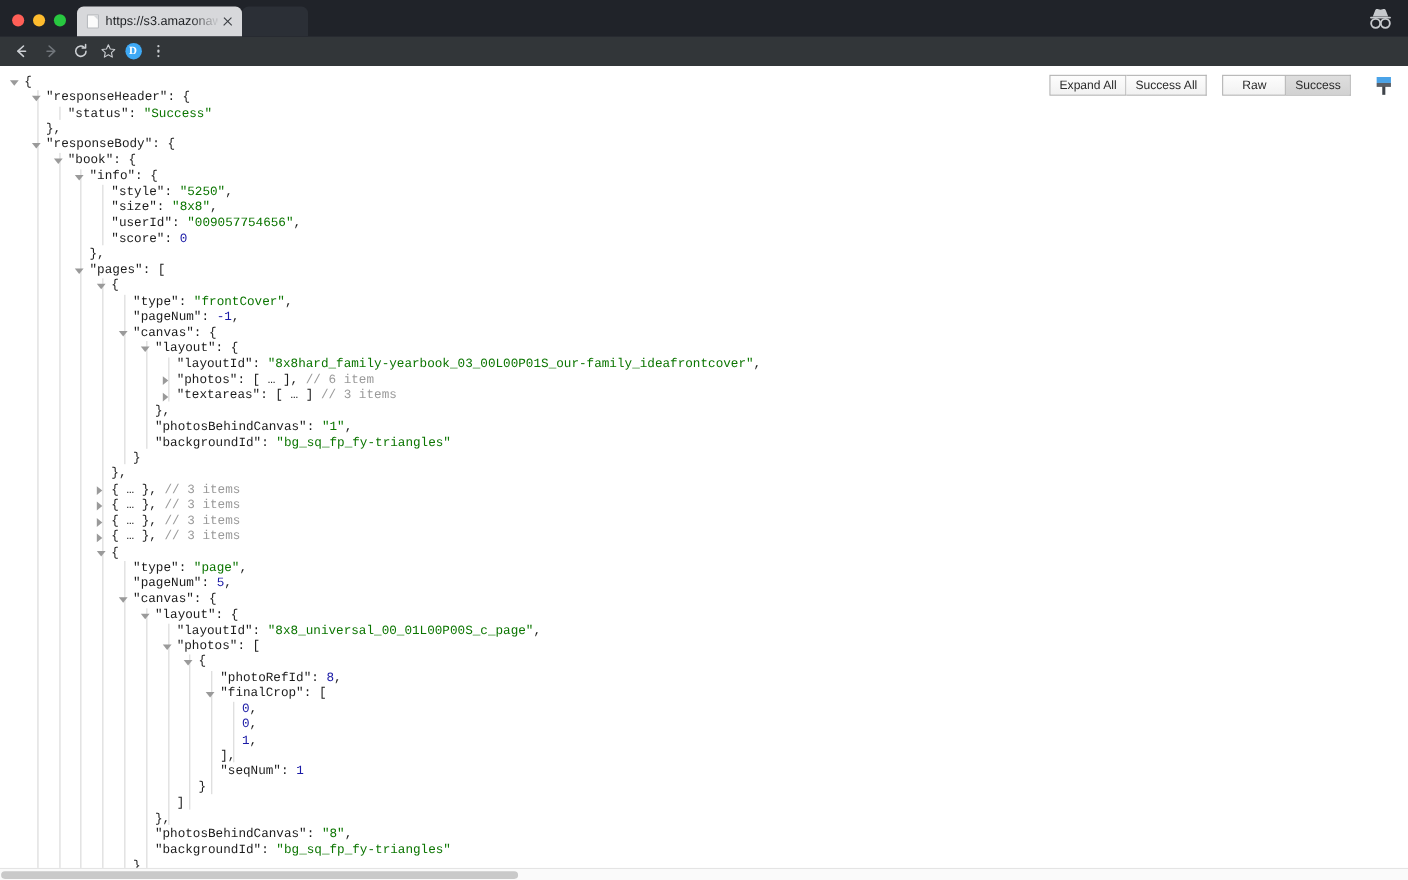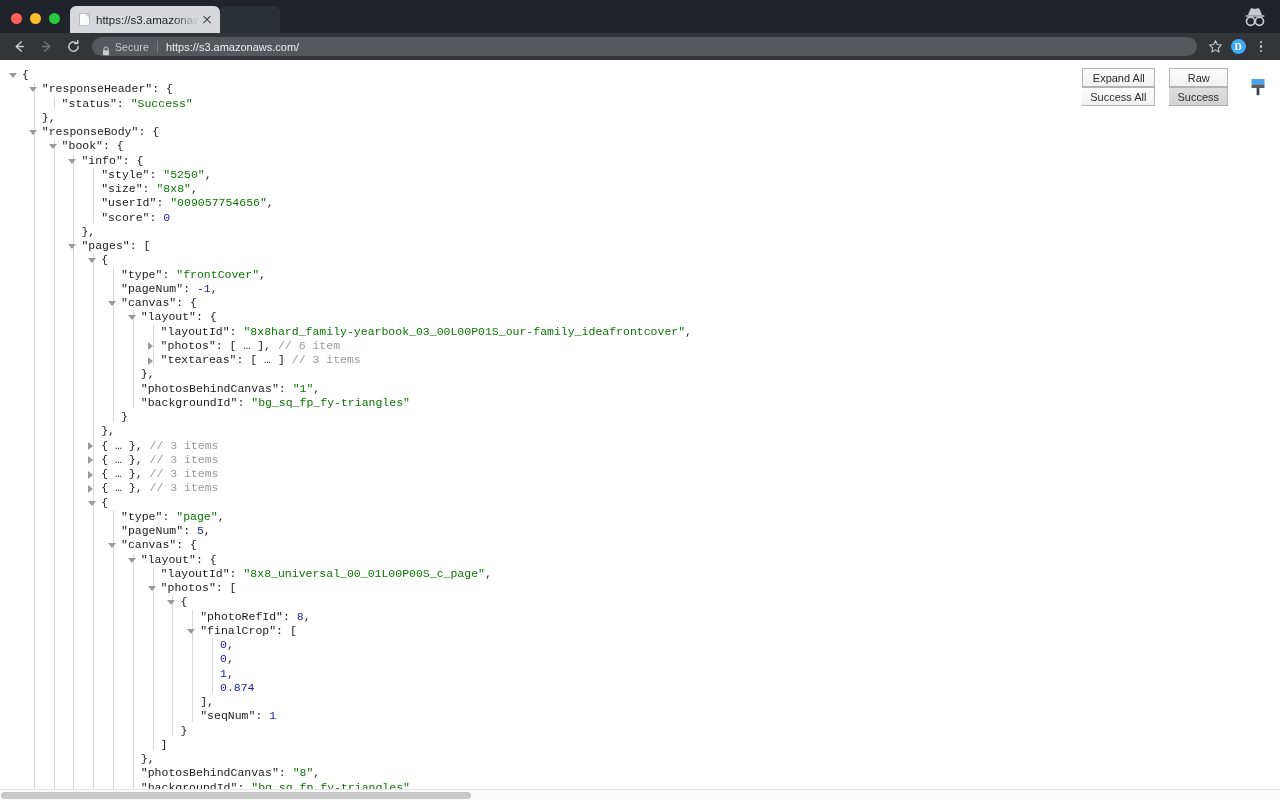--- a/index.html
+++ b/index.html
@@ -151,21 +151,21 @@
     background: #ffffff;
     overflow: hidden;
   }
 
   #viewer-toolbar {
     position: absolute;
     top: 8px; right: 14px;
     display: flex; align-items: center; gap: 0;
     z-index: 20;
   }
-  .btn-group { display: flex; margin-right: 14px; flex-direction: column; }
+  .btn-group { display: flex; margin-right: 14px; }
   .vbtn {
     height: 19px;
     padding: 0 8px;
     font-size: 11px;
     color: #2b2b2b;
     background: linear-gradient(#fdfdfd, #f1f1f1);
     border: 1px solid #b3b3b3;
     display: flex; align-items: center; justify-content: center;
     font-family: "Liberation Sans", sans-serif;
     white-space: nowrap;
@@ -281,31 +281,20 @@
           <path d="M11.2 8 H4" stroke="#70757a" stroke-width="1.5" stroke-linecap="round"></path>
         </svg>
     </span>
     <span class="nav-btn">
       <svg width="15" height="15" viewBox="0 0 16 16">
         <path d="M13 8 A5 5 0 1 1 11.2 4.2" fill="none" stroke="#cdd0d4" stroke-width="1.5" stroke-linecap="round"></path>
         <path d="M12.6 1.6 L12.6 4.9 L9.3 4.9" fill="none" stroke="#cdd0d4" stroke-width="1.5" stroke-linecap="round" stroke-linejoin="round"></path>
       </svg>
     </span>
 
-    <div id="omnibox">
-      <span id="lock-icon">
-        <svg width="8" height="10" viewBox="0 0 8 10">
-          <path d="M2 4.3 V2.9 a2 2 0 0 1 4 0 V4.3" fill="none" stroke="#c7cacd" stroke-width="1"></path>
-          <rect x="0.9" y="4.2" width="6.2" height="5" rx="0.9" fill="#c7cacd"></rect>
-        </svg>
-      </span>
-      <span id="secure-label">Secure</span>
-      <span id="omnibox-divider"></span>
-      <span id="omnibox-url">https://s3.amazonaws.com/</span>
-    </div>
 
     <span class="tb-icon">
       <svg width="15" height="15" viewBox="0 0 16 16">
         <path d="M8 1.9 L9.85 5.95 L14.2 6.45 L11 9.45 L11.85 13.8 L8 11.6 L4.15 13.8 L5 9.45 L1.8 6.45 L6.15 5.95 Z" fill="none" stroke="#c9ccd0" stroke-width="1.1" stroke-linejoin="round"></path>
       </svg>
     </span>
     <span class="tb-icon">
       <span id="ext-icon">D</span>
     </span>
     <span class="tb-icon">
@@ -390,21 +379,20 @@
       <div class="ln"><span class="tri open" style="left: 108px;"></span><span class="content" style="position: absolute; left: 121px; top: 0px;"><span class="k">"canvas"</span><span class="p">: {</span></span></div>
       <div class="ln"><span class="tri open" style="left: 127.8px;"></span><span class="content" style="position: absolute; left: 140.8px; top: 0px;"><span class="k">"layout"</span><span class="p">: {</span></span></div>
       <div class="ln"><span class="content" style="position: absolute; left: 160.6px; top: 0px;"><span class="k">"layoutId"</span><span class="p">: </span><span class="s">"8x8_universal_00_01L00P00S_c_page"</span><span class="p">,</span></span></div>
       <div class="ln"><span class="tri open" style="left: 147.6px;"></span><span class="content" style="position: absolute; left: 160.6px; top: 0px;"><span class="k">"photos"</span><span class="p">: [</span></span></div>
       <div class="ln"><span class="tri open" style="left: 167.4px;"></span><span class="content" style="position: absolute; left: 180.4px; top: 0px;"><span class="p">{</span></span></div>
       <div class="ln"><span class="content" style="position: absolute; left: 200.2px; top: 0px;"><span class="k">"photoRefId"</span><span class="p">: </span><span class="n">8</span><span class="p">,</span></span></div>
       <div class="ln"><span class="tri open" style="left: 187.2px;"></span><span class="content" style="position: absolute; left: 200.2px; top: 0px;"><span class="k">"finalCrop"</span><span class="p">: [</span></span></div>
       <div class="ln"><span class="content" style="position: absolute; left: 220px; top: 0px;"><span class="n">0</span><span class="p">,</span></span></div>
       <div class="ln"><span class="content" style="position: absolute; left: 220px; top: 0px;"><span class="n">0</span><span class="p">,</span></span></div>
       <div class="ln"><span class="content" style="position: absolute; left: 220px; top: 0px;"><span class="n">1</span><span class="p">,</span></span></div>
-      <div class="ln"><span class="content" style="position: absolute; left: 220px; top: 0px;"><span class="n">0.874</span></span></div>
       <div class="ln"><span class="content" style="position: absolute; left: 200.2px; top: 0px;"><span class="p">],</span></span></div>
       <div class="ln"><span class="content" style="position: absolute; left: 200.2px; top: 0px;"><span class="k">"seqNum"</span><span class="p">: </span><span class="n">1</span></span></div>
       <div class="ln"><span class="content" style="position: absolute; left: 180.4px; top: 0px;"><span class="p">}</span></span></div>
       <div class="ln"><span class="content" style="position: absolute; left: 160.6px; top: 0px;"><span class="p">]</span></span></div>
       <div class="ln"><span class="content" style="position: absolute; left: 140.8px; top: 0px;"><span class="p">},</span></span></div>
       <div class="ln"><span class="content" style="position: absolute; left: 140.8px; top: 0px;"><span class="k">"photosBehindCanvas"</span><span class="p">: </span><span class="s">"8"</span><span class="p">,</span></span></div>
       <div class="ln"><span class="content" style="position: absolute; left: 140.8px; top: 0px;"><span class="k">"backgroundId"</span><span class="p">: </span><span class="s">"bg_sq_fp_fy-triangles"</span></span></div>
       <div class="ln"><span class="content" style="position: absolute; left: 121px; top: 0px;"><span class="p">}</span></span></div>
     </div>
 

